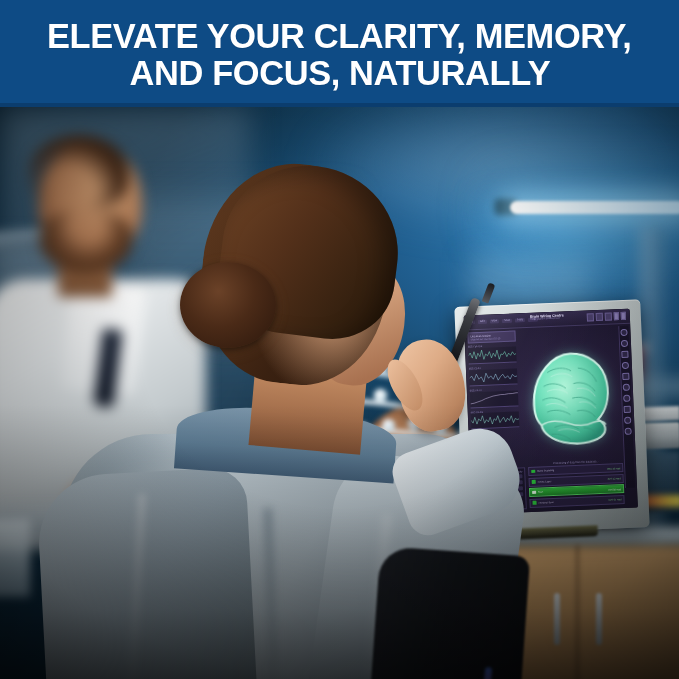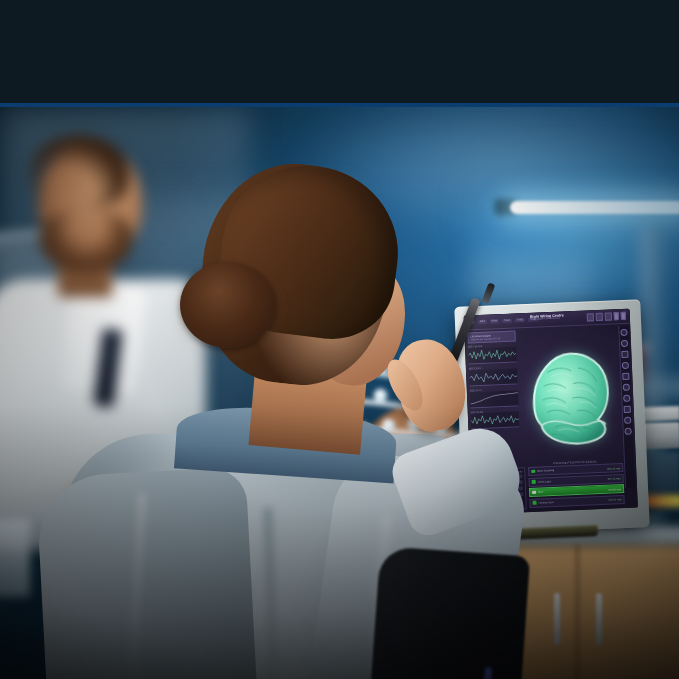--- a/index.html
+++ b/index.html
@@ -720,20 +720,24 @@
       linear-gradient(180deg, rgba(0,0,0,0) 52%, rgba(0,0,0,0.38) 88%, rgba(0,0,0,0.6) 100%);
     z-index: 30;
     pointer-events: none;
   }
 </style>
 </head>
 <body>
 
 <div class="poster">
 
+  <div class="headline-banner">
+    <div class="headline-line l1">ELEVATE YOUR CLARITY, MEMORY,</div>
+    <div class="headline-line l2">AND FOCUS, NATURALLY</div>
+  </div>
   <div class="banner-bottom-edge"></div>
 
   <div class="photo">
 
     <div class="bg-base"></div>
     <div class="bg-haze-top"></div>
     <div class="bg-wall-left"></div>
     <div class="bg-shelf-left"></div>
     <div class="bg-shelf-left2"></div>
     <div class="bg-panel-mid"></div>

